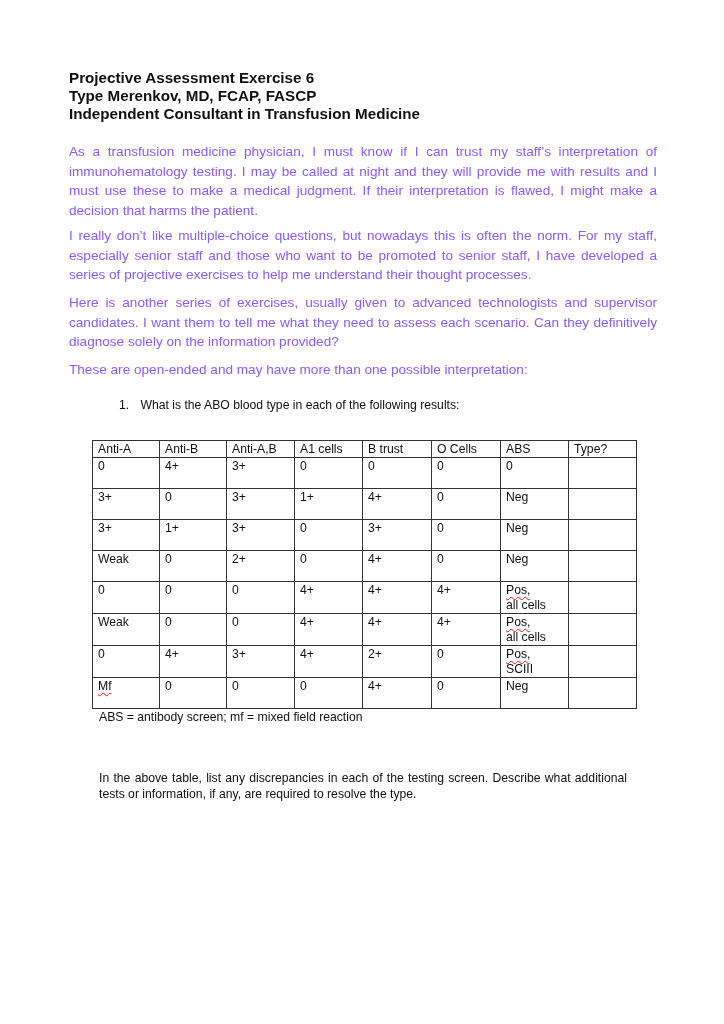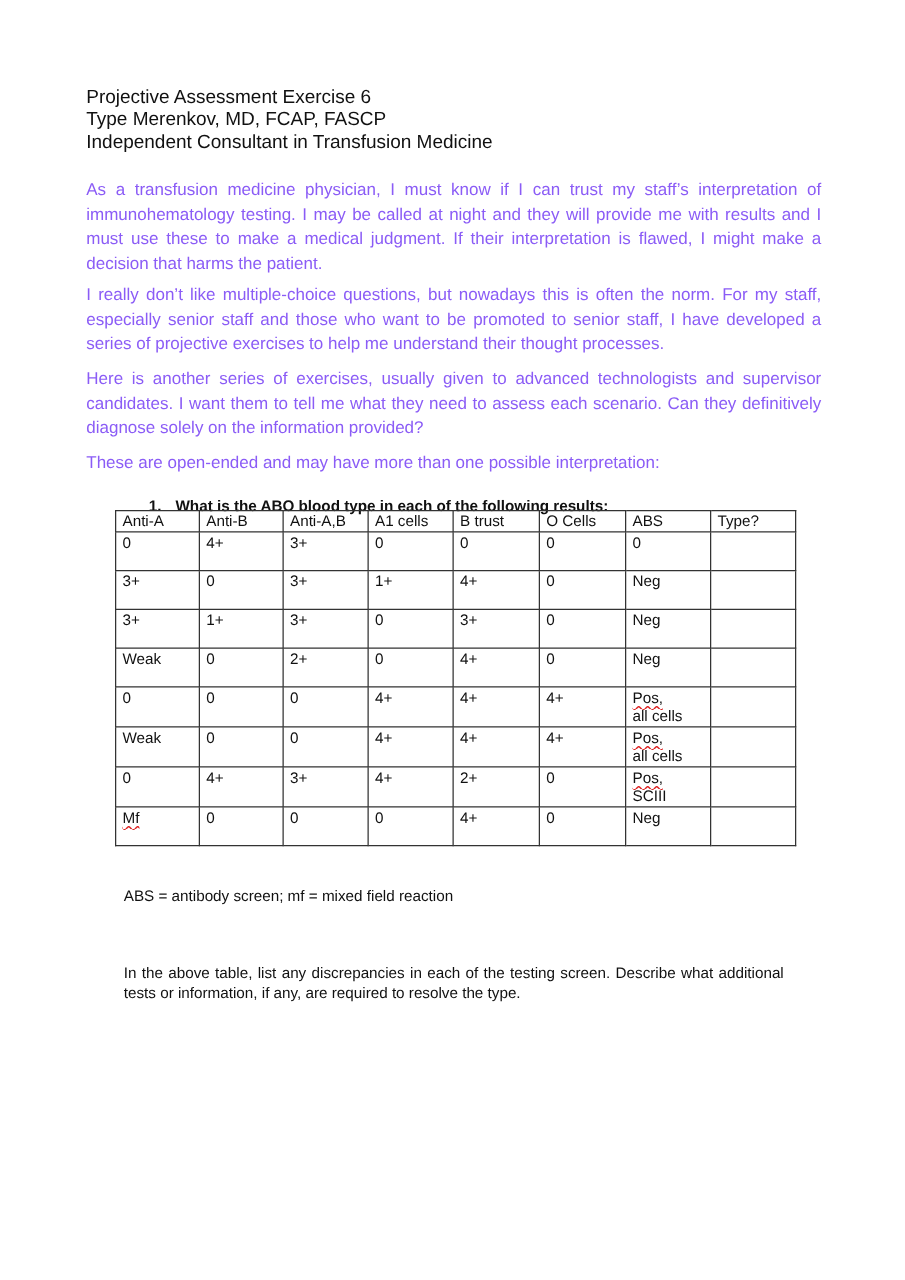--- a/index.html
+++ b/index.html
@@ -1,29 +1,29 @@
 <!DOCTYPE html>
 <html><head>
 <meta charset="utf-8">
 <style>
   html, body { margin: 0; padding: 0; background: #ffffff; }
   body { width: 724px; height: 1024px; position: relative; overflow: hidden;
          font-family: "Liberation Sans", sans-serif; color: #111111; }
   .page { position: absolute; left: 0; top: 0; width: 724px; height: 1024px; }
   .title-block { position: absolute; left: 69px; top: 69px; width: 600px; }
-  .title-block div { font-weight: normal; font-size: 15.2px; line-height: 18px; color: #111; white-space: nowrap; }
+  .title-block div { font-weight: bold; font-size: 15.2px; line-height: 18px; color: #111; white-space: nowrap; }
   .para { position: absolute; left: 69px; width: 588px; font-size: 13.6px; line-height: 19.5px;
           text-align: justify; text-align-last: left; color: #8b5cf6; }
   .p1 { top: 142px; }
   .p2 { top: 226px; }
   .p3 { top: 293px; }
   .p4 { top: 360px; }
-  .question { position: absolute; left: 119px; top: 397px; font-size: 12.2px; line-height: 16px; color: #111; white-space: nowrap; font-weight: bold; }
+  .question { position: absolute; left: 119px; top: 397px; font-size: 12.2px; line-height: 16px; color: #111; white-space: nowrap; }
   .question .num { display: inline-block; width: 18px; }
-  table.abo { position: absolute; left: 92px; top: 408px; border-collapse: collapse; font-size: 12.2px; color: #111; }
+  table.abo { position: absolute; left: 92px; top: 440px; border-collapse: collapse; font-size: 12.2px; color: #111; }
   table.abo td, table.abo th { border: 1px solid #333; padding: 1px 5px 0 5px; vertical-align: top;
                                text-align: left; font-weight: normal; line-height: 15px; }
   table.abo th { height: 14px; }
   table.abo td { height: 29px; }
   .c0 { width: 56px; } .c1 { width: 56px; } .c2 { width: 57px; } .c3 { width: 57px; }
   .c4 { width: 58px; } .c5 { width: 58px; } .c6 { width: 57px; } .c7 { width: 57px; }
   .squiggle { text-decoration: underline wavy #d22; text-decoration-thickness: 1px; text-underline-offset: 2px; }
   .note { position: absolute; left: 99px; width: 528px; font-size: 12.2px; line-height: 15.5px;
           text-align: justify; text-align-last: left; color: #111; }
   .n1 { top: 710px; }

